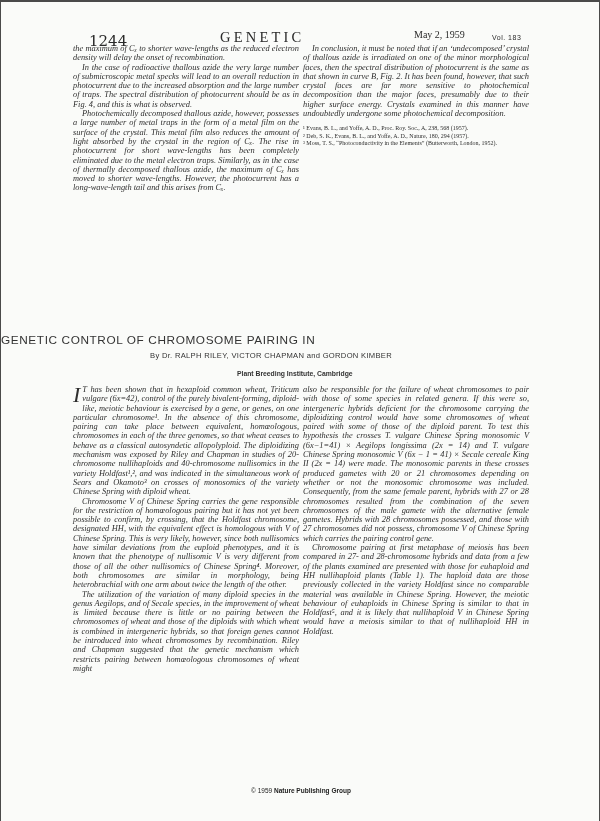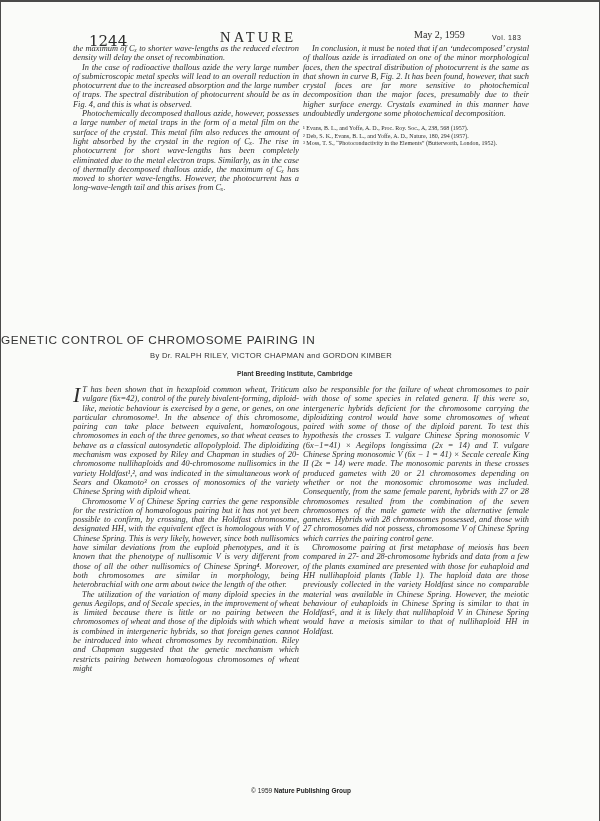--- a/index.html
+++ b/index.html
@@ -64,21 +64,21 @@
   }
   .footer b { font-weight: bold; }
 </style>
 </head>
 <body>
 
 <div class="page">
 
   <div class="running-head">
     <span class="page-number">1244</span>
-    <span class="journal-name">NATURE</span>
+    <span class="journal-name">GENETIC</span>
     <span class="issue-date">May 2, 1959</span>
     <span class="volume">Vol. 183</span>
   </div>
 
   <div class="col col-top-left">
     <p class="noindent">the maximum of Cₓ to shorter wave-lengths as the reduced electron density will delay the onset of recombination.</p>
     <p>In the case of radioactive thallous azide the very large number of submicroscopic metal specks will lead to an overall reduction in photocurrent due to the increased absorption and the large number of traps. The spectral distribution of photocurrent should be as in Fig. 4, and this is what is observed.</p>
     <p>Photochemically decomposed thallous azide, however, possesses a large number of metal traps in the form of a metal film on the surface of the crystal. This metal film also reduces the amount of light absorbed by the crystal in the region of Cₓ. The rise in photocurrent for short wave-lengths has been completely eliminated due to the metal electron traps. Similarly, as in the case of thermally decomposed thallous azide, the maximum of Cₓ has moved to shorter wave-lengths. However, the photocurrent has a long-wave-length tail and this arises from Cₓ.</p>
   </div>
 

